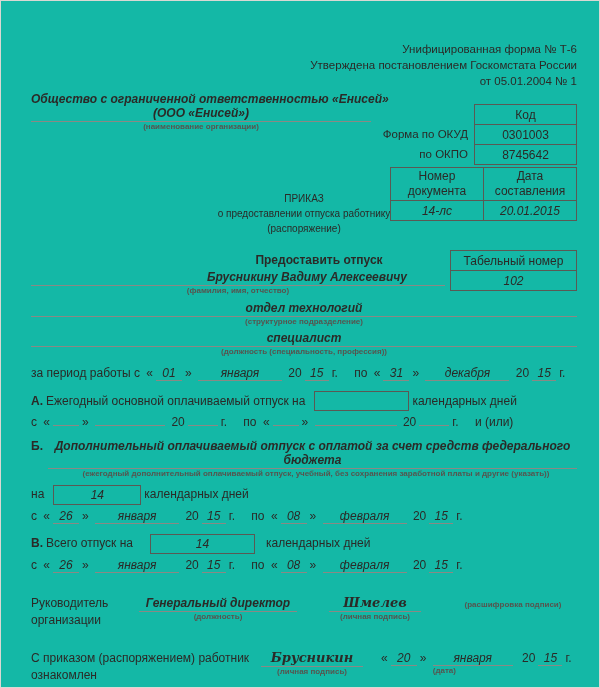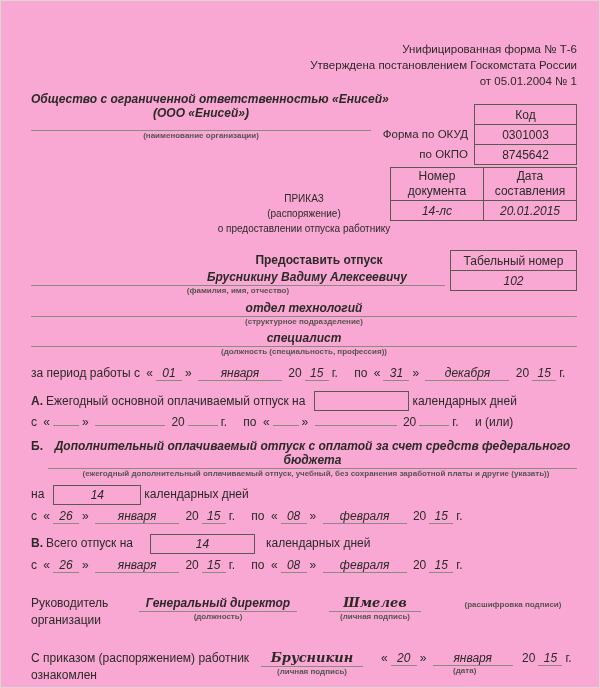--- a/index.html
+++ b/index.html
@@ -4,36 +4,36 @@
 <style>
   * { box-sizing: border-box; margin: 0; padding: 0; }
   html,body { width: 600px; height: 688px; }
   body {
     background: #eceae6;
     font-family: "Liberation Sans", "DejaVu Sans", sans-serif;
     color: #2b2a27;
   }
   .page {
     width: 600px; height: 688px;
-    background: #f9a8d4;
+    background: #14b8a6;
     border: 1px solid #d9d8d3;
     padding: 40px 22px 0 30px;
     overflow: hidden;
     position: relative;
   }
   .caption { font-size: 8px; color: #56554f; line-height: 1.3; font-weight: bold; }
 
   
   .stamp { text-align: right; font-size: 11.5px; line-height: 1.4; }
 
   
   .org-row { display: flex; margin-top: 3px; }
   .org-block { width: 340px; text-align: center; font-size: 12px; }
   .org-name { font-style: italic; font-weight: bold; white-space: nowrap; }
-  .org-short { font-style: italic; font-weight: bold; border-bottom: 1px solid #8a8984; padding-bottom: 10px; }
+  .org-short { font-style: italic; font-weight: bold; border-bottom: 1px solid #8a8984; padding-bottom: 1px; }
   .codes { margin-left: auto; display: flex; font-size: 11.5px; margin-top: 12px; }
   .codes-labels { text-align: right; margin-right: 6px; padding-top: 20px; line-height: 20px; white-space: nowrap; }
   table.tbl { border-collapse: collapse; font-size: 12px; }
   table.tbl td { border: 1px solid #5a5954; text-align: center; padding: 0 3px; }
   .codes-tbl td { width: 102px; height: 20px; }
 
   
   .doc-row { position: relative; height: 82px; margin-top: 2px; }
   .doc-tbl { position: absolute; right: 0; top: 0; }
   .doc-tbl .hdr td { width: 93px; height: 30px; line-height: 1.25; padding: 1px 4px; }
@@ -71,21 +71,21 @@
   .b-type { flex: 1; border-bottom: 1px solid #8a8984; text-align: center; font-style: italic; font-weight: bold; padding-bottom: 1px; }
   .sec-caption { text-align: center; padding-left: 24px; }
 
   
   .sig-row { display: flex; align-items: baseline; margin-top: 22px; font-size: 12px; }
   .sig-label { line-height: 1.45; }
   .sig-col { text-align: center; }
   .sig-val { border-bottom: 1px solid #8a8984; font-style: italic; font-weight: bold; padding: 0 4px 1px; }
   .sig-serif { font-family: "DejaVu Serif", "Liberation Serif", serif; font-size: 13px; }
   .month-wrap { position: relative; display: inline-block; }
-  .month-wrap .caption { position: absolute; top: 100%; left: 0; right: 16px; text-align: center; }
+  .month-wrap .caption { position: absolute; top: 100%; left: 0; right: 16px; }
 </style>
 </head>
 <body>
 
 <div class="page">
 
   <div class="stamp">
     <div>Унифицированная форма № Т-6</div>
     <div>Утверждена постановлением Госкомстата России</div>
     <div>от 05.01.2004 № 1</div>
@@ -126,22 +126,22 @@
         <td>Дата составления</td>
       </tr>
       <tr class="val">
         <td>14-лс</td>
         <td>20.01.2015</td>
       </tr>
     </tbody>
       </table>
     <div class="title-block">
       <div>ПРИКАЗ</div>
+      <div>о предоставлении отпуска работнику</div>
       <div>(распоряжение)</div>
-      <div>о предоставлении отпуска работнику</div>
     </div>
   </div>
 
   <div class="grant-row">
     <table class="tbl tab-tbl">
       <tbody>
           <tr>
             <td>Табельный номер</td>
           </tr>
       <tr class="val">

